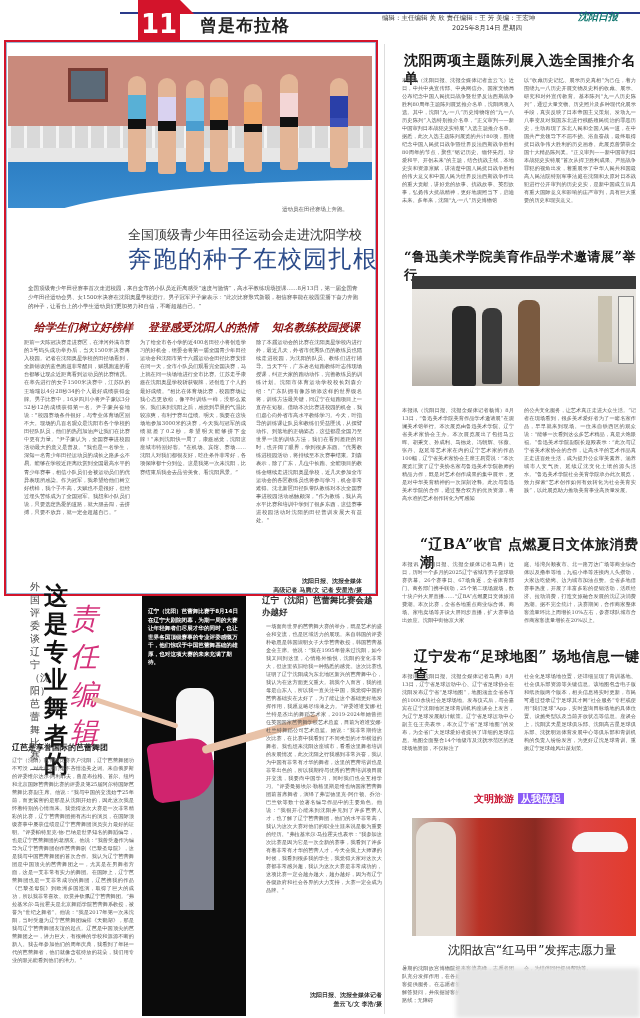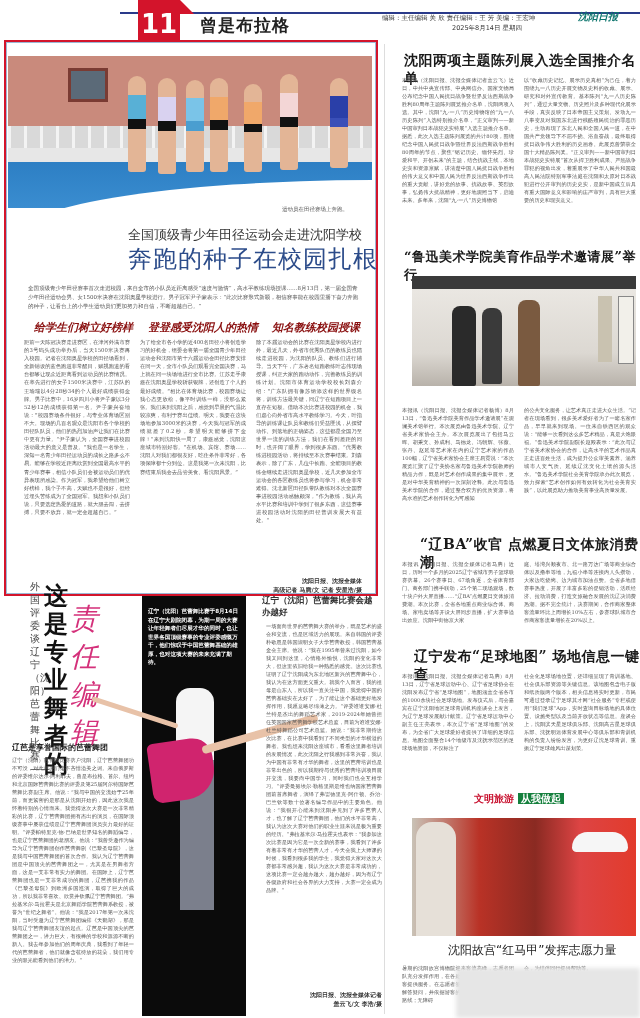--- a/index.html
+++ b/index.html
@@ -34,21 +34,21 @@
   .ballet-black{left:142px;top:596px;width:104px;height:420px;background:#0b0b0b;}
   .ballet-intro{left:148px;top:607px;width:92px;font-size:5.6px;line-height:8.5px;color:#fff;font-weight:bold;}
   .subhead2{left:12px;top:742px;font-size:8px;font-weight:bold;color:#222;}
   .bcol{font-size:5.2px;line-height:8px;color:#555;text-align:justify;}
   .rhead{left:262px;top:594px;width:118px;font-size:8.5px;font-weight:bold;color:#333;line-height:12px;}
   
   .rtitle{font-weight:bold;color:#1a1a1a;font-size:14px;letter-spacing:0.5px;}
   .rcol{font-size:5.2px;line-height:8px;color:#555;text-align:justify;width:112px;}
   .gallery{left:412px;top:276px;width:224px;height:110px;background:linear-gradient(#3a3a3a 0,#3a3a3a 12%,#eae7e2 12%,#dcd8d2 70%,#b8b2aa 100%);overflow:hidden;}
   .banner{left:474px;top:792px;font-size:10px;font-weight:bold;color:#c8102e;}
-  .banner span{background:#15803d;color:#fff;padding:0 3px;margin-left:4px;}
+  .banner span{background:#8b5cf6;color:#fff;padding:0 3px;margin-left:4px;}
   .volunteer{left:412px;top:818px;width:224px;height:118px;background:linear-gradient(90deg,#c9c2b6 0,#b93226 30%,#8a2a22 55%,#d44 75%,#e23b2c 100%);overflow:hidden;}
   .vcap{left:448px;top:942px;font-size:12px;color:#222;}
   .blur{left:456px;top:968px;width:184px;height:50px;background:#e6e6e6;filter:blur(2px);}
   .divider-v{left:384px;top:44px;width:1px;height:970px;background:#ddd;}
 </style>
 </head>
 <body>
 
 <div class="abs topline"></div>
 <div class="abs pagetab">11</div>

